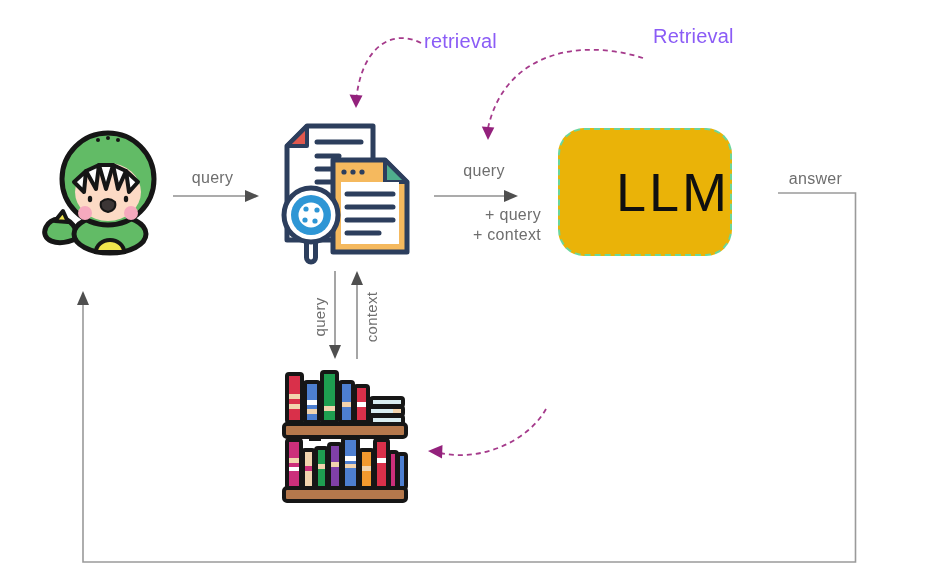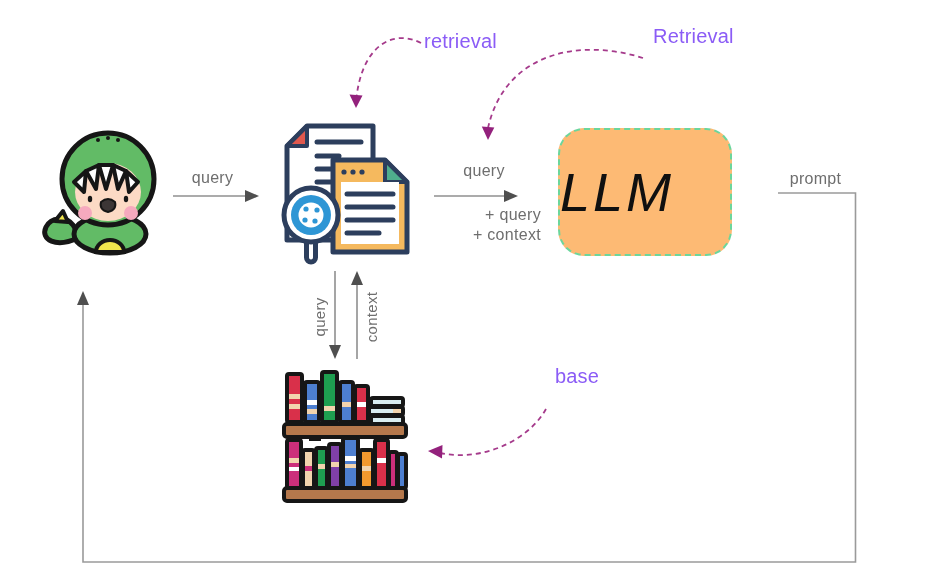--- a/index.html
+++ b/index.html
@@ -14,24 +14,23 @@
   .abs{position:absolute;}
   .gray-label{
     color:#6e6e6e;font-size:16px;font-weight:500;letter-spacing:.3px;
     text-align:center;white-space:nowrap;
   }
   .magenta{color:#8b5cf6;font-weight:400;font-size:20px;letter-spacing:.2px;}
   .rot{transform:rotate(-90deg);transform-origin:center center;}
   .llm-box{
     left:558px;top:128px;width:174px;height:128px;
     border:2px dashed #6bd69c;border-radius:26px;
-    background:#fdba74;
-    display:flex;align-items:center;justify-content:flex-start;
+    background:#eab308;
+    display:flex;align-items:center;justify-content:flex-end;
     box-sizing:border-box;
-    font-style:italic;
   }
   .llm-text{
     font-size:54px;font-weight:300;color:#101010;letter-spacing:3px;
     font-family:"Liberation Sans", sans-serif;
   }
   .rag-block{line-height:21px;text-align:left;}
   .kb-block{line-height:21px;text-align:center;}
 </style>
 </head>
 <body>
@@ -203,25 +202,24 @@
   </div>
 
   <div class="abs llm-box">
     <span class="llm-text">LLM</span>
   </div>
 
   <div class="abs gray-label" style="left:175px;top:169px;width:75px;">query</div>
   <div class="abs gray-label" style="left:444px;top:162px;width:80px;">query</div>
   <div class="abs gray-label" style="left:451px;top:206px;width:90px;text-align:right;">+ query</div>
   <div class="abs gray-label" style="left:451px;top:226px;width:90px;text-align:right;">+ context</div>
-  <div class="abs gray-label" style="left:773px;top:170px;width:85px;">prompt</div>
+  <div class="abs gray-label" style="left:773px;top:170px;width:85px;">answer</div>
   <div class="abs gray-label rot" style="left:291px;top:307px;width:60px;height:20px;font-size:15px;">query</div>
   <div class="abs gray-label rot" style="left:343px;top:307px;width:60px;height:20px;font-size:15px;">context</div>
 
   <div class="abs magenta" style="left:418px;top:30px;width:85px;text-align:center;">retrieval</div>
   <div class="abs magenta rag-block" style="left:653px;top:26px;width:110px;">
     <div>Retrieval</div>
   </div>
   <div class="abs magenta kb-block" style="left:518px;top:366px;width:118px;">
-    <div>base</div>
   </div>
 
 </div>
 
 </body></html>

